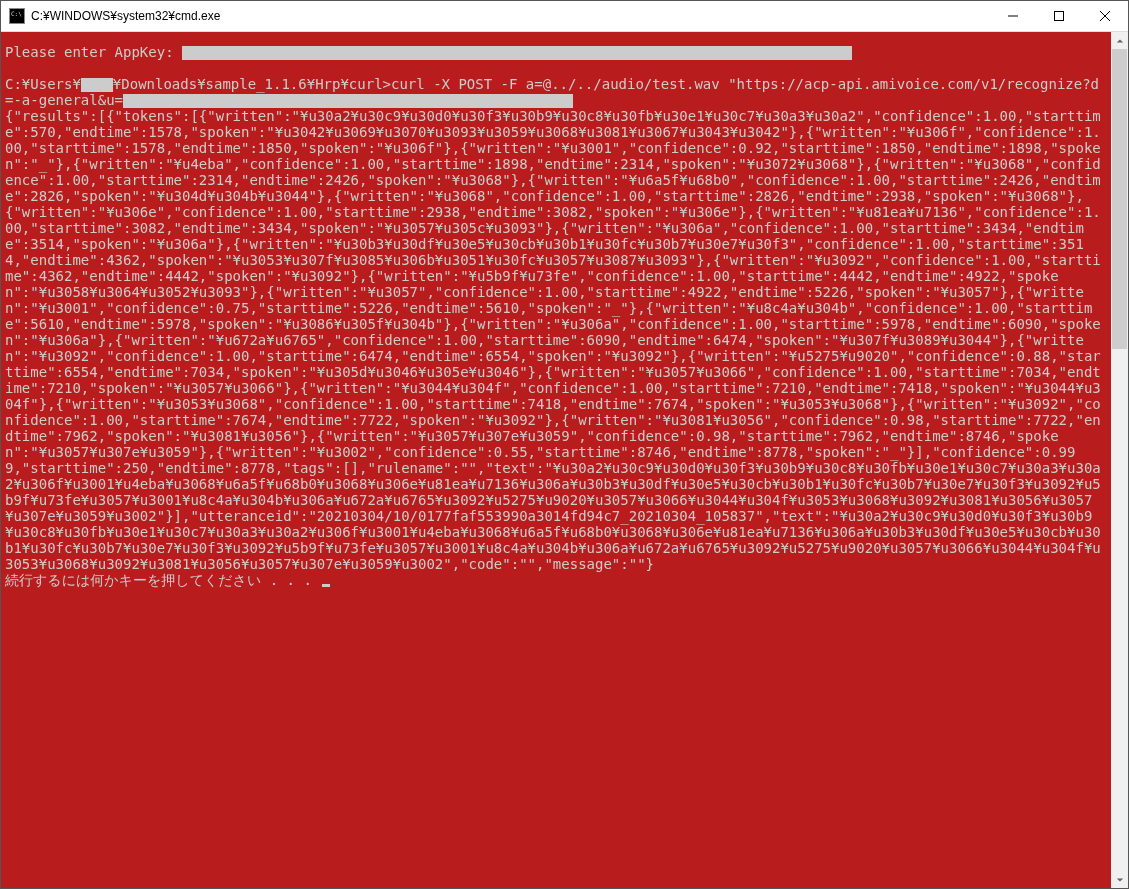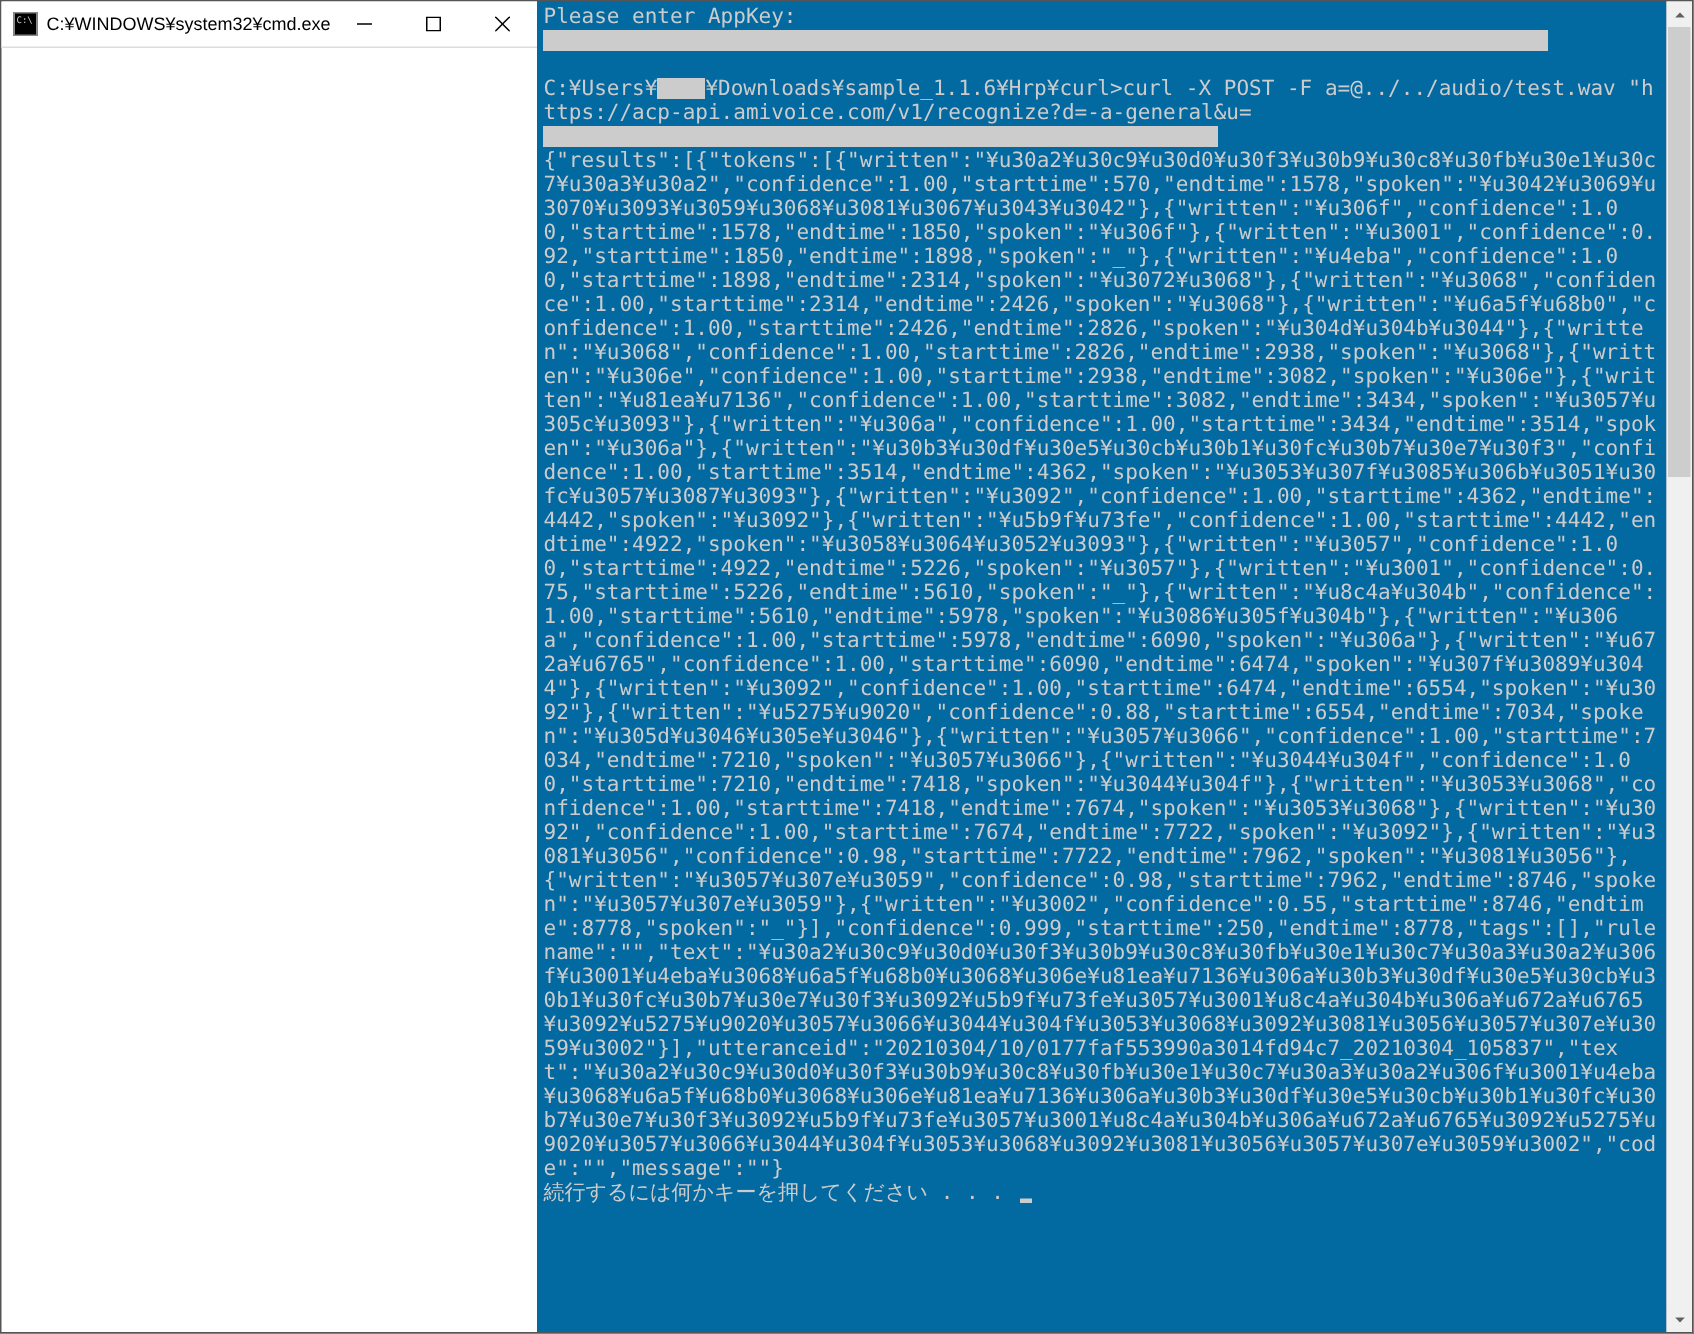--- a/index.html
+++ b/index.html
@@ -9,21 +9,21 @@
     width: 1129px;
     height: 889px;
     overflow: hidden;
   }
   .window {
     width: 1129px;
     height: 889px;
     background: #fff;
     border: 1px solid #555;
     display: flex;
-    flex-direction: row;
+    flex-direction: column;
   }
   .titlebar {
     height: 31px;
     background: #fff;
     border-bottom: 1px solid #ddd;
     display: flex;
     align-items: center;
     user-select: none;
   }
   .titlebar .app-icon {
@@ -64,26 +64,26 @@
     cursor: pointer;
   }
   .titlebar .ctrl svg { width: 10px; height: 10px; }
   .console-wrap {
     flex: 1;
     display: flex;
     background: #000;
   }
   .console {
     flex: 1;
-    background: #0369a1;
+    background: #b91c1c;
     color: #cccccc;
     font-family: 'MS Gothic', 'Consolas', monospace;
     font-size: 14px;
     line-height: 16px;
-    padding: 2px 4px 0 4px;
+    padding: 12px 4px 0 4px;
     white-space: pre-wrap;
     word-break: break-all;
     overflow: hidden;
   }
   .scrollbar {
     width: 17px;
     background: #f0f0f0;
     display: flex;
     flex-direction: column;
   }

